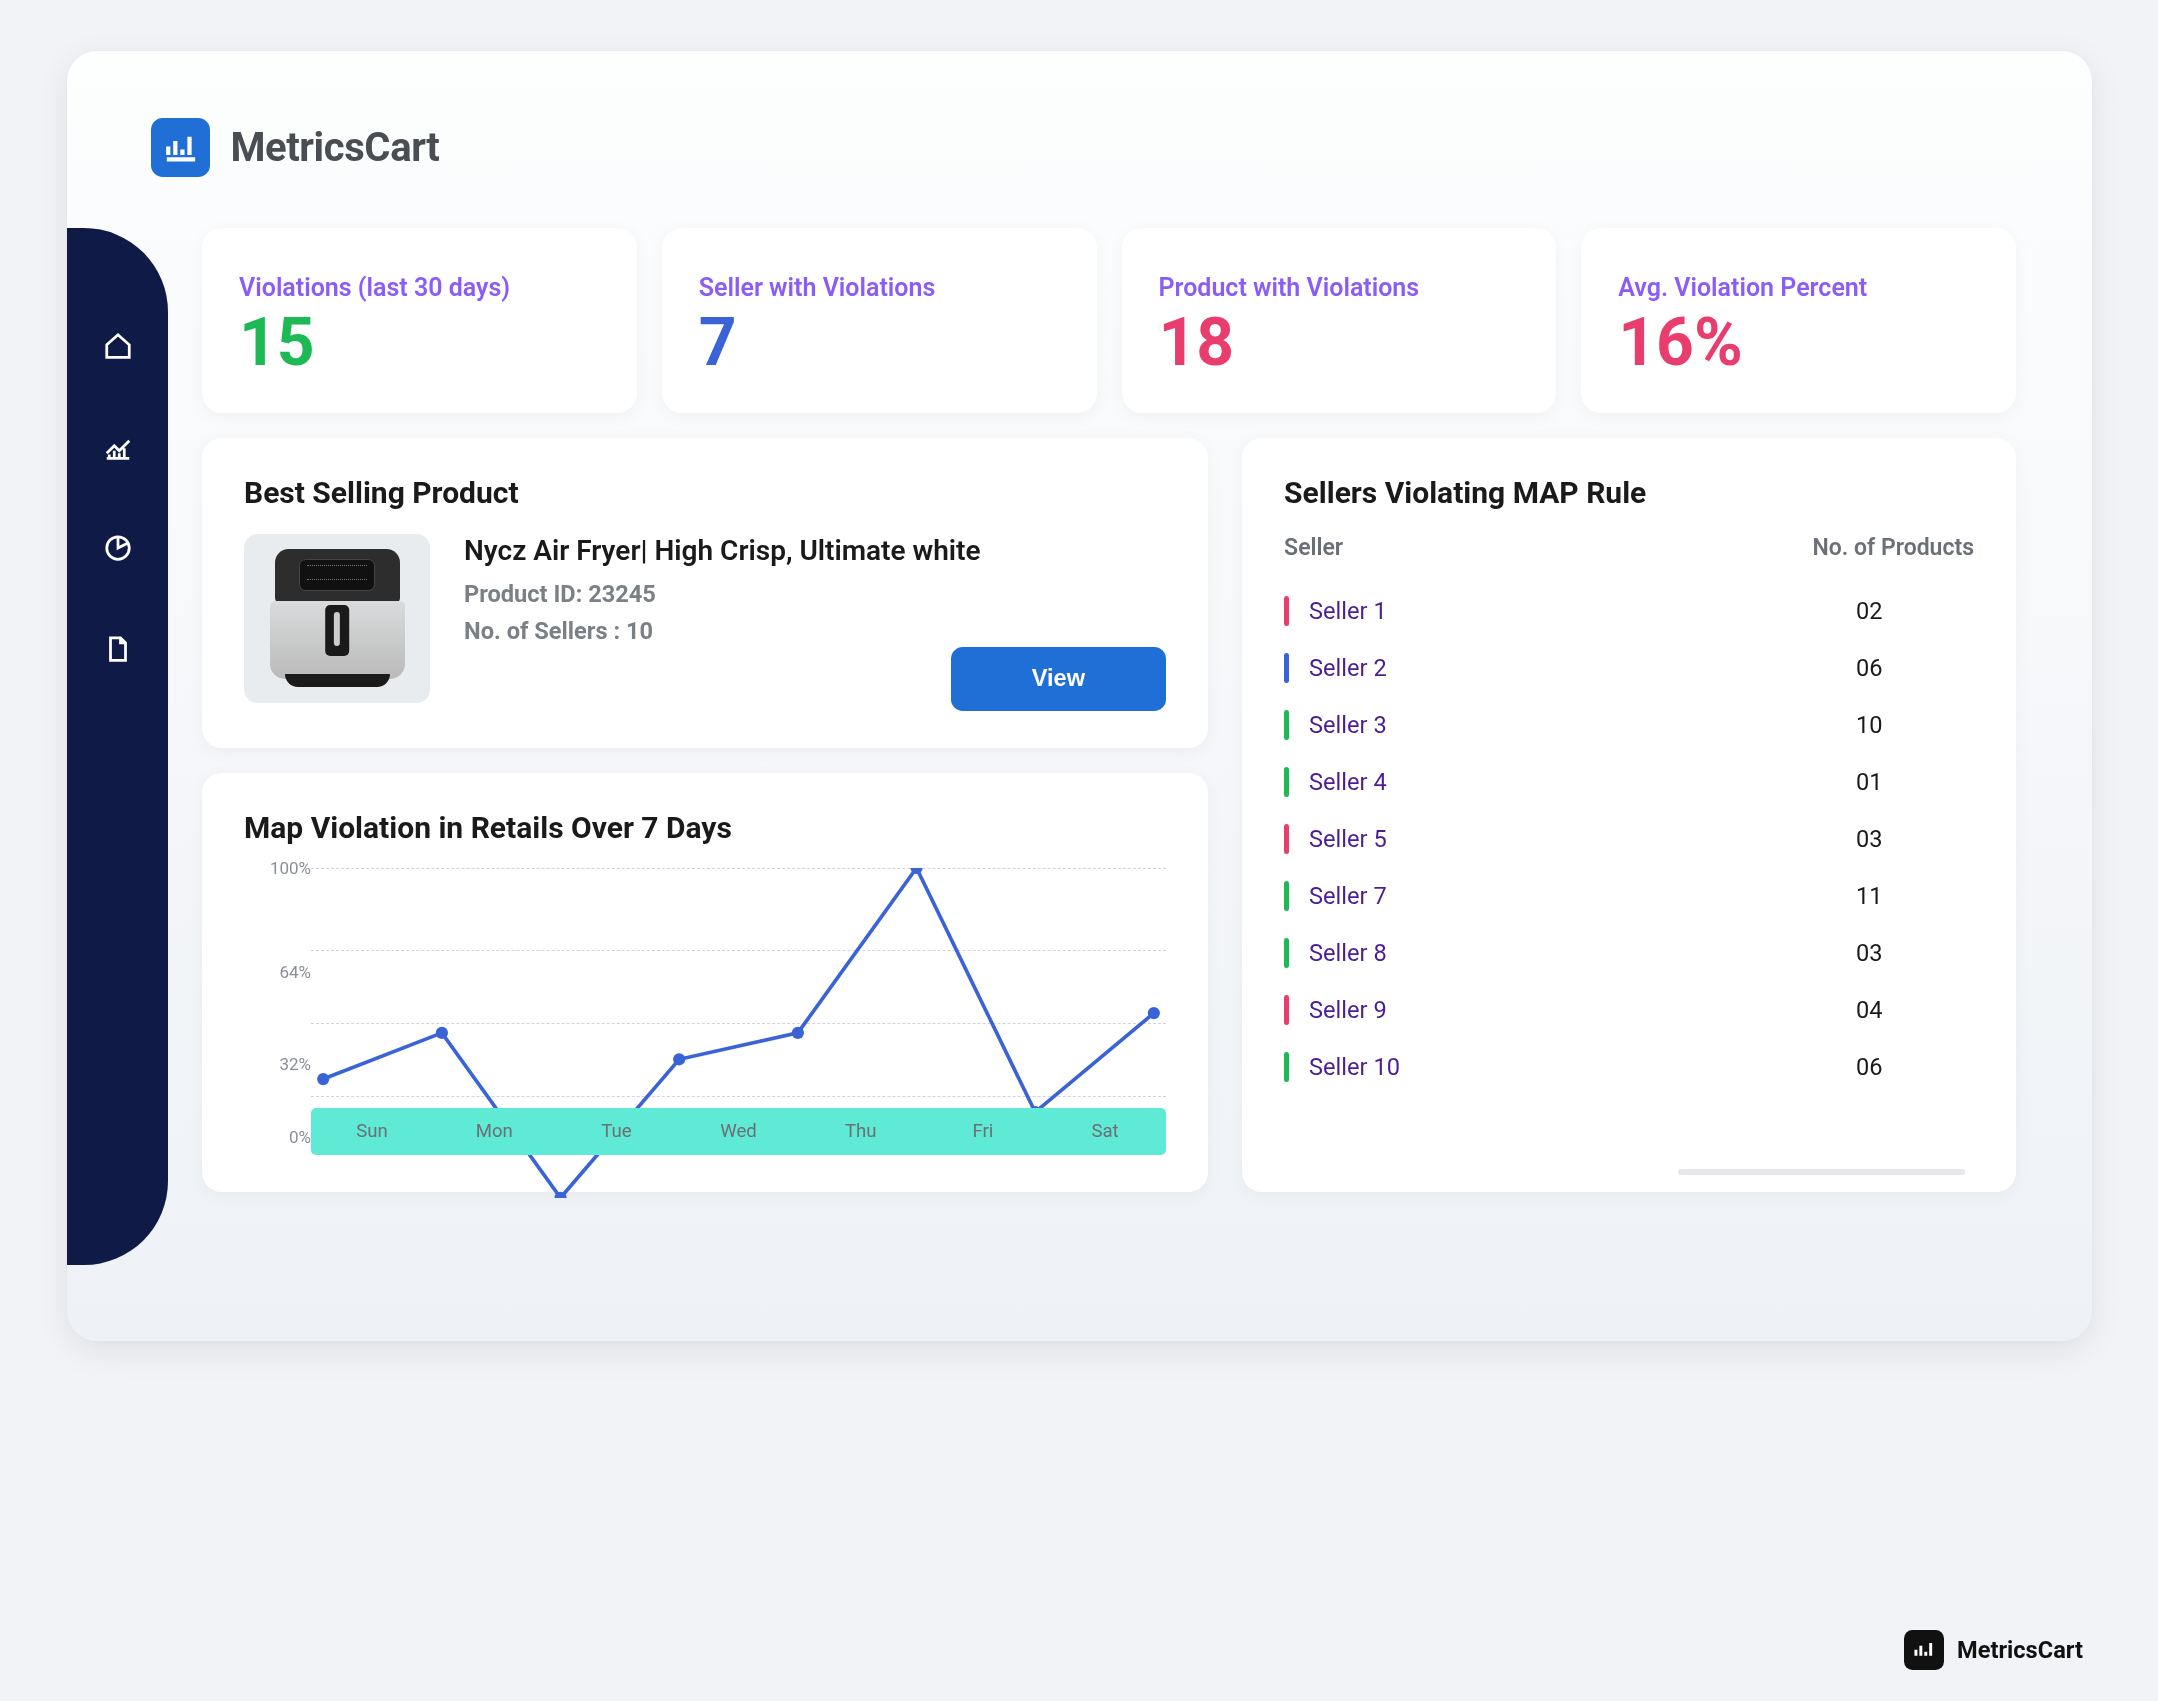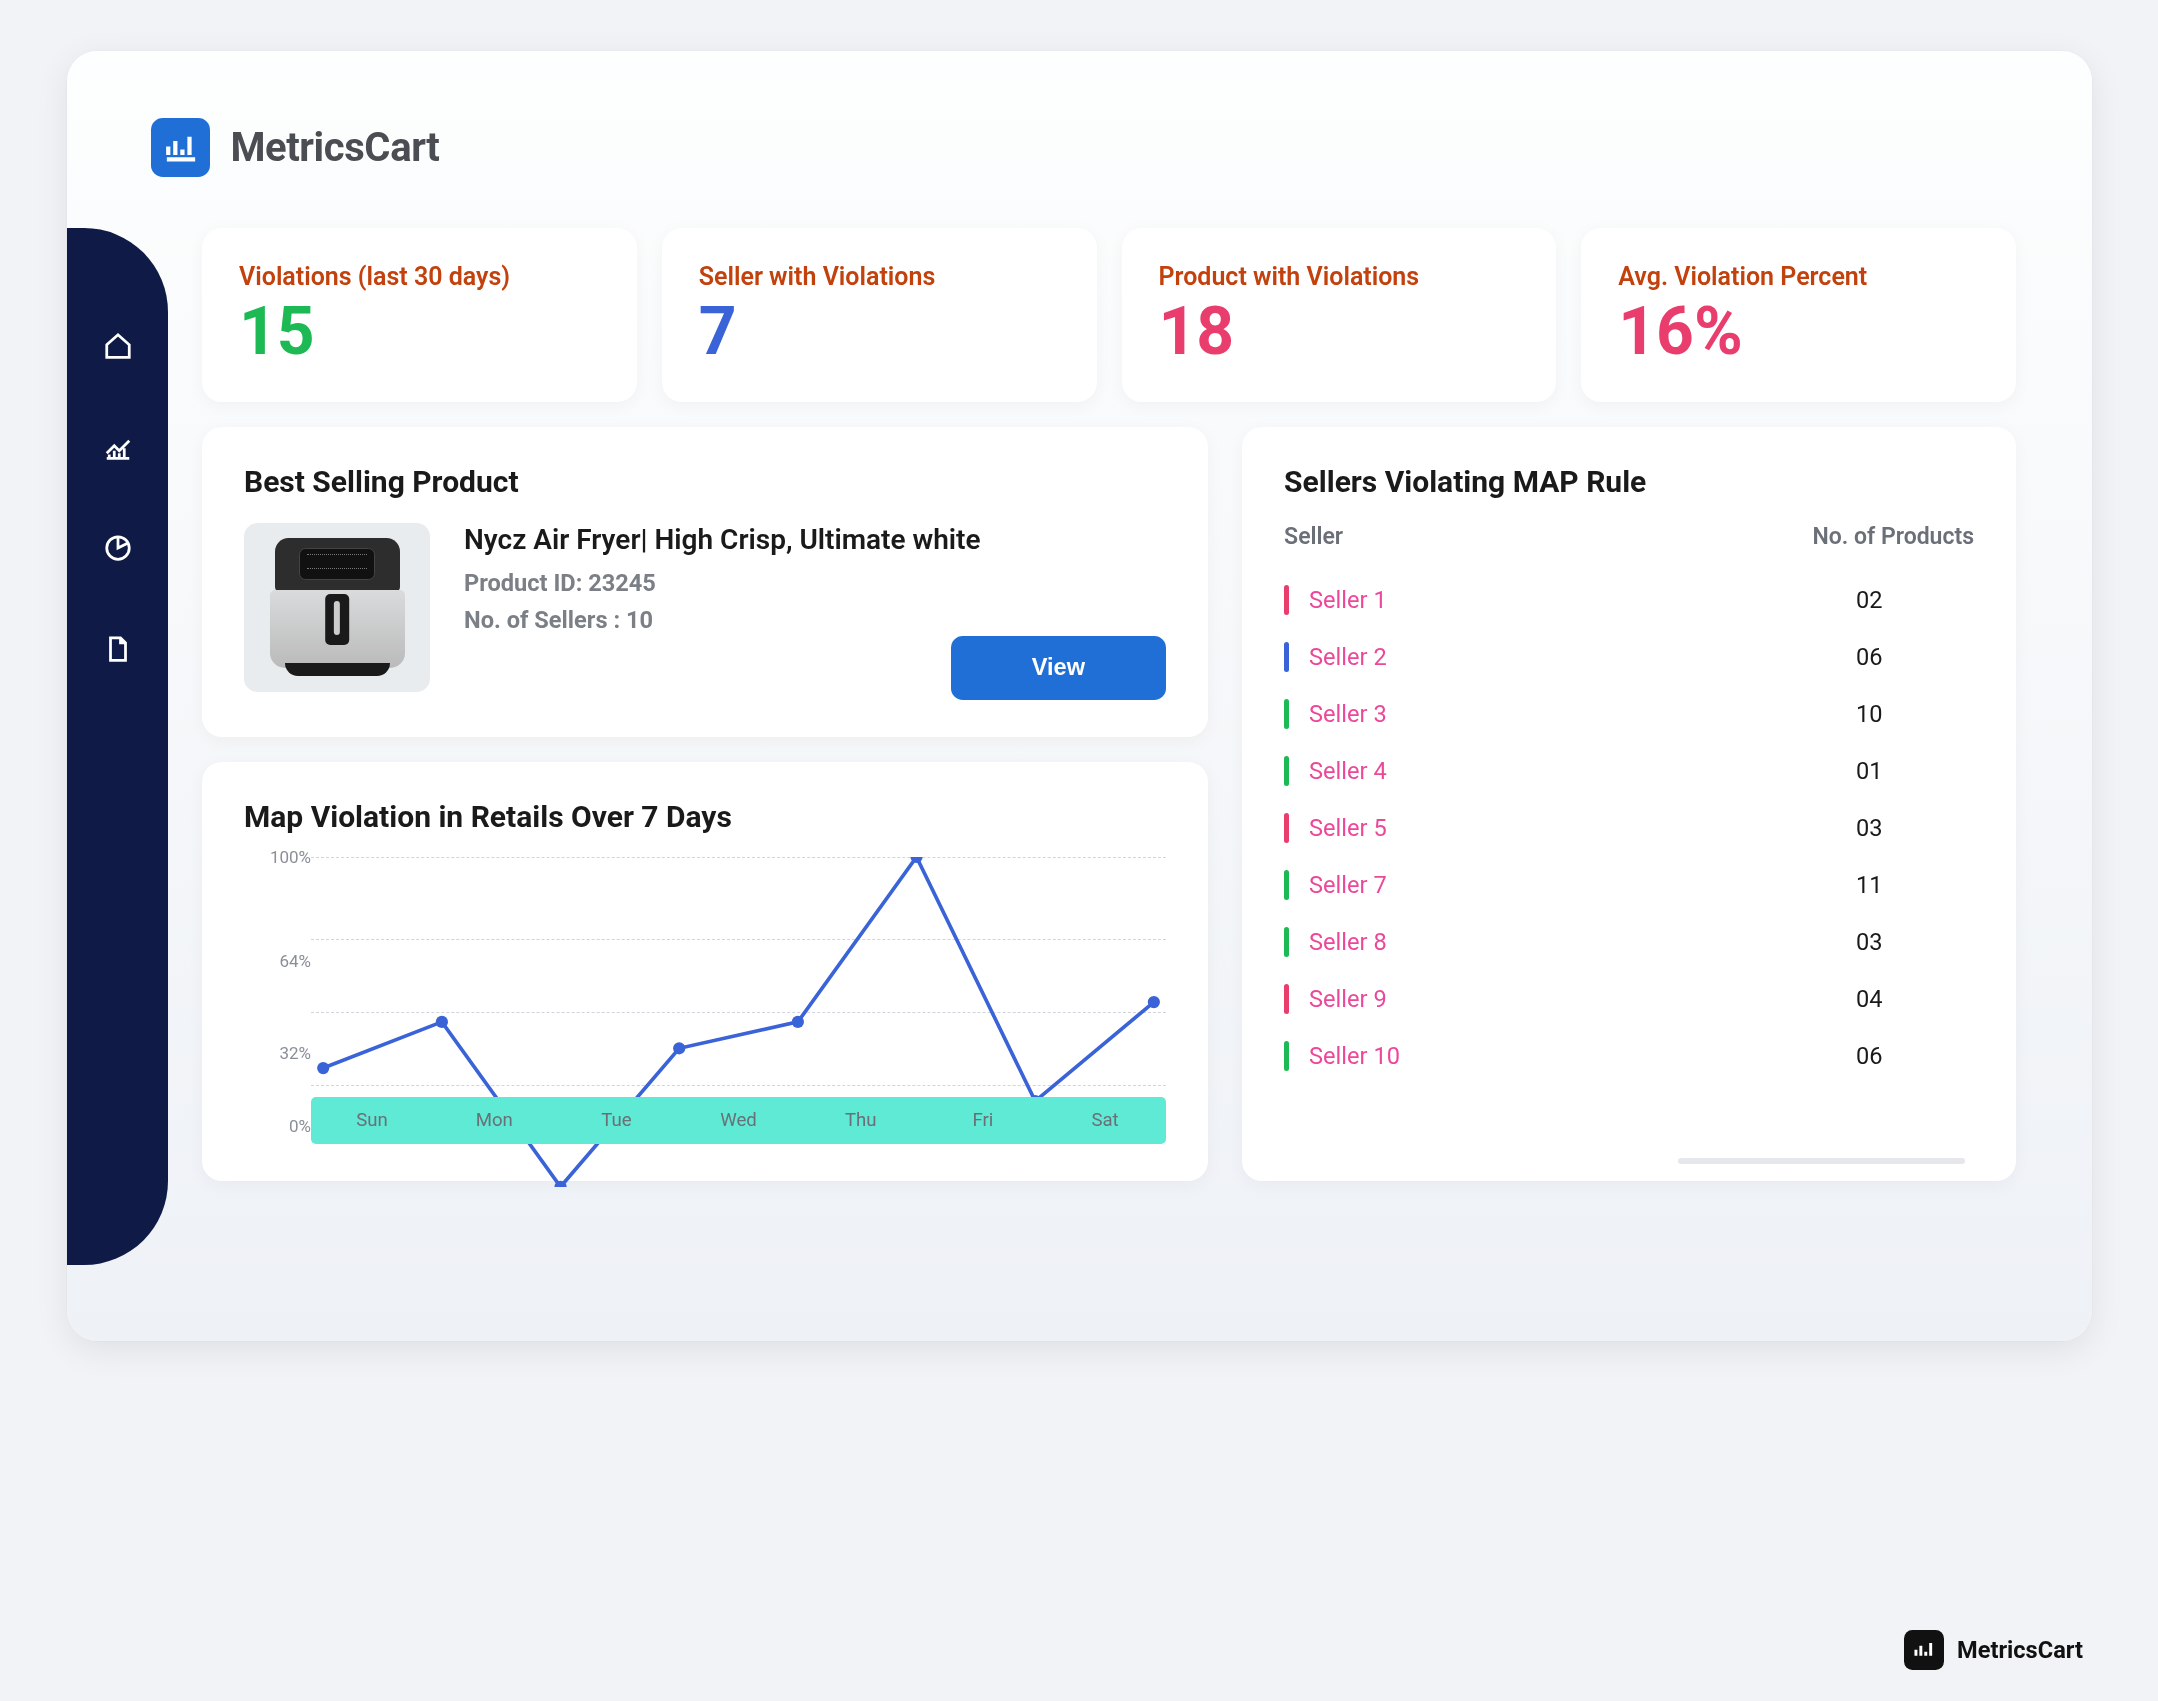--- a/index.html
+++ b/index.html
@@ -44,21 +44,21 @@
   .sidebar-item svg { width:30px; height:30px; stroke:#fff; fill:none; stroke-width:2.2; }
 
   .main { flex:1; }
 
   
   .stats-row { display:flex; gap:25px; margin-bottom:25px; }
   .stat-card {
     flex:1; background:#fff; border-radius:20px; padding:34px 37px 37px 37px;
     box-shadow:0 3.4px 17px rgba(0,0,0,0.04);
   }
-  .stat-label { font-size:25px; font-weight:600; color:#c2410c; margin-bottom:8.4px; }
+  .stat-label { font-size:25px; font-weight:600; color:#8b5cf6; margin-bottom:8.4px;margin-top:11px; }
   .stat-value { font-size:66px; font-weight:700; line-height:1; }
   .green { color:#1db954; }
   .blue  { color:#3a63d8; }
   .pink  { color:#e93e6d; }
 
   
   .grid { display:flex; gap:34px; }
   .col-left { flex:1.3; display:flex; flex-direction:column; gap:25px; }
   .col-right { flex:1; }
 
@@ -95,21 +95,21 @@
   .x-label { flex:1; text-align:center; font-size:18.6px; color:#6a6f78; line-height:47px; }
 
   
   .sellers-panel { height:100%; position:relative; }
   .sellers-header { display:flex; justify-content:space-between; font-size:23px; font-weight:600; color:#6a6f78; margin-bottom:22px; }
   .seller-row { display:flex; align-items:center; padding:13.5px 0; }
   .seller-bar { width:5px; height:30px; border-radius:2.5px; margin-right:20px; }
   .bar-pink { background:#e93e6d; }
   .bar-blue { background:#3a63d8; }
   .bar-green{ background:#1db954; }
-  .seller-name { font-size:23.6px; color:#ec4899; flex:1; }
+  .seller-name { font-size:23.6px; color:#4c1d95; flex:1; }
   .seller-count { font-size:23.6px; color:#1a1a1a; width:118px; text-align:left; }
   .scroll-fake { position:absolute; bottom:17px; right:51px; width:287px; height:6.7px; background:#e5e7ec; border-radius:3.4px; }
 
   
   .footer-logo {
     position:absolute; bottom:32px; right:76px;
     display:flex; align-items:center; gap:13.5px;
   }
   .footer-mark { width:40px; height:40px; background:#111; border-radius:8.4px; display:flex; align-items:center; justify-content:center; }
   .footer-mark svg { width:23.6px; height:23.6px; stroke:#fff; fill:none; stroke-width:3; }

